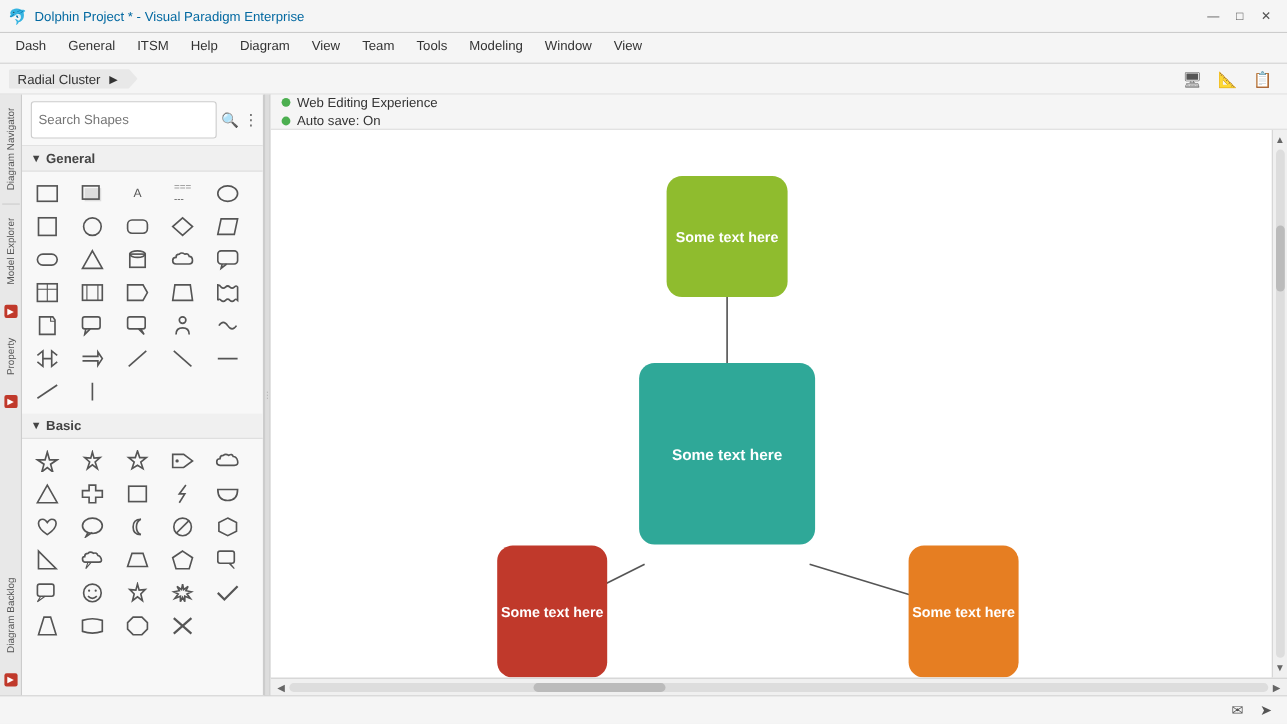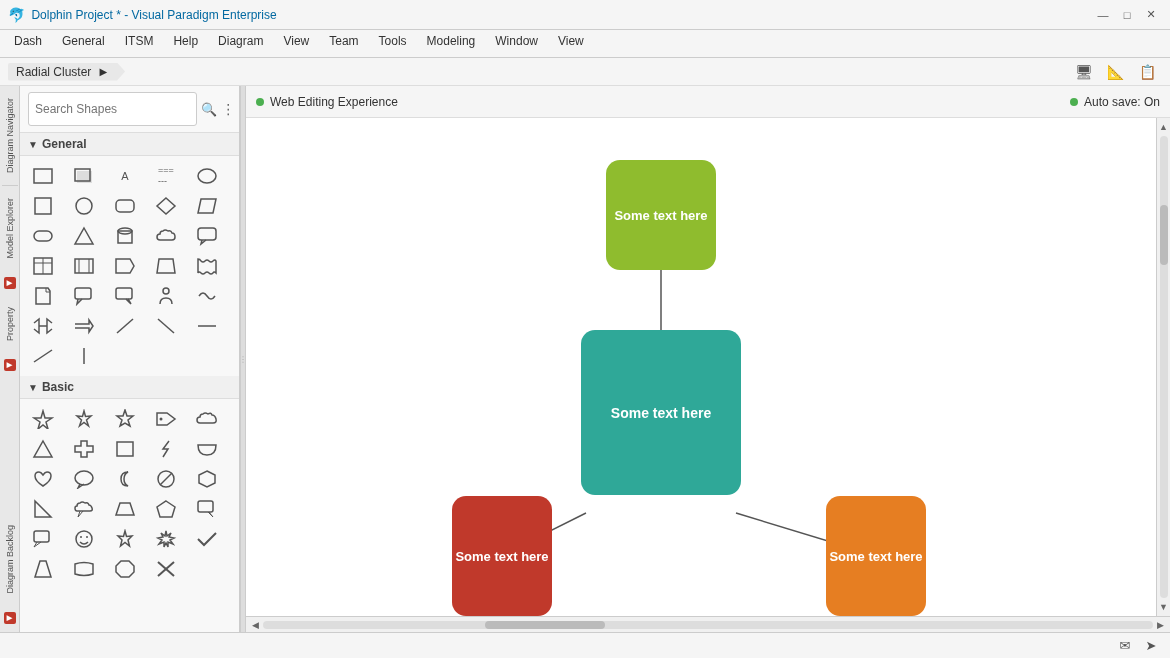--- a/index.html
+++ b/index.html
@@ -166,23 +166,23 @@
       flex-direction: column;
       background: #f0f0f0;
       position: relative;
       overflow: hidden;
     }
     #canvas-toolbar {
       height: 32px;
       background: #f5f5f5;
       border-bottom: 1px solid #ddd;
       display: flex;
-      align-items: center;
       padding: 0 10px;
       justify-content: space-between;
+      flex-direction: column;
     }
     .canvas-tab {
       display: flex; align-items: center; gap: 6px;
       font-size: 12px; color: #333;
     }
     .canvas-tab .dot {
       width: 8px; height: 8px;
       background: #4caf50;
       border-radius: 50%;
     }

